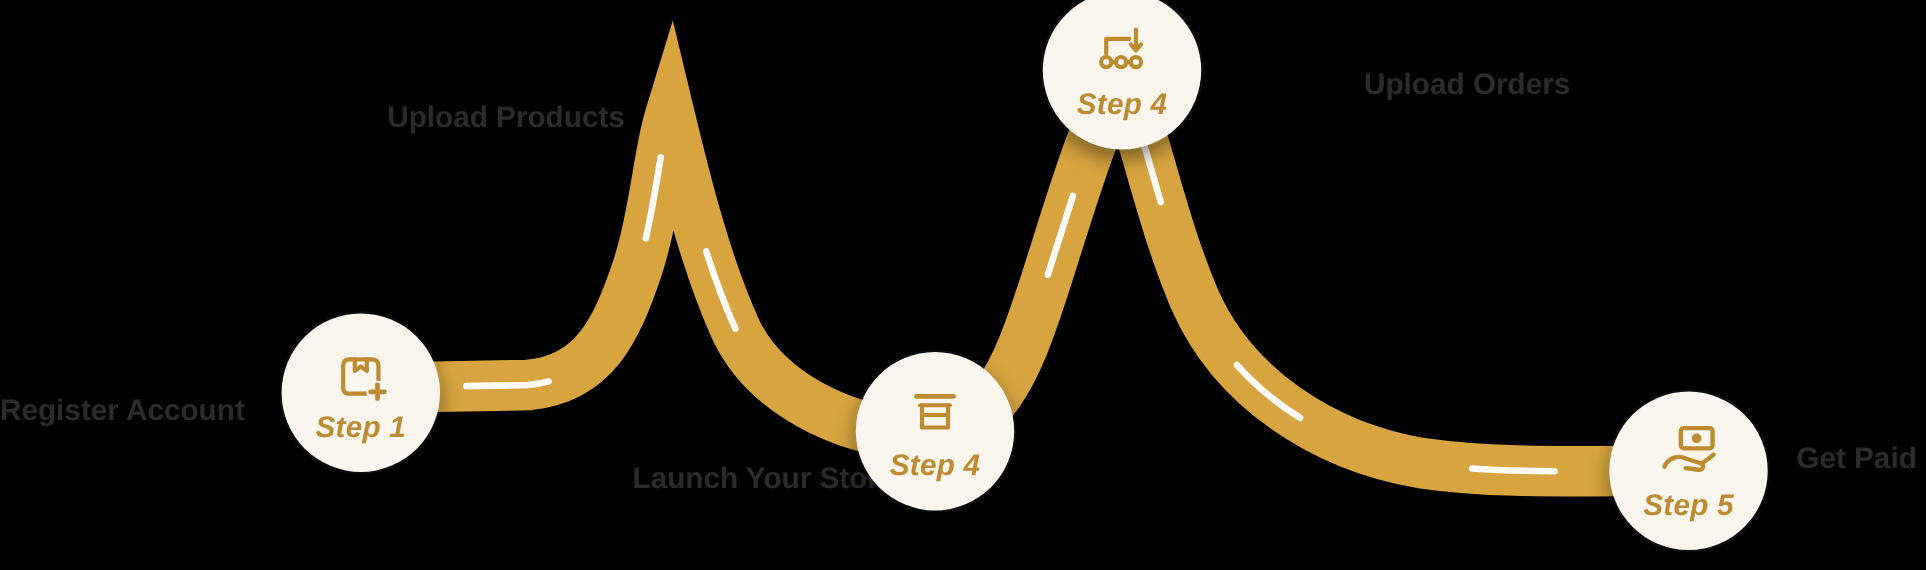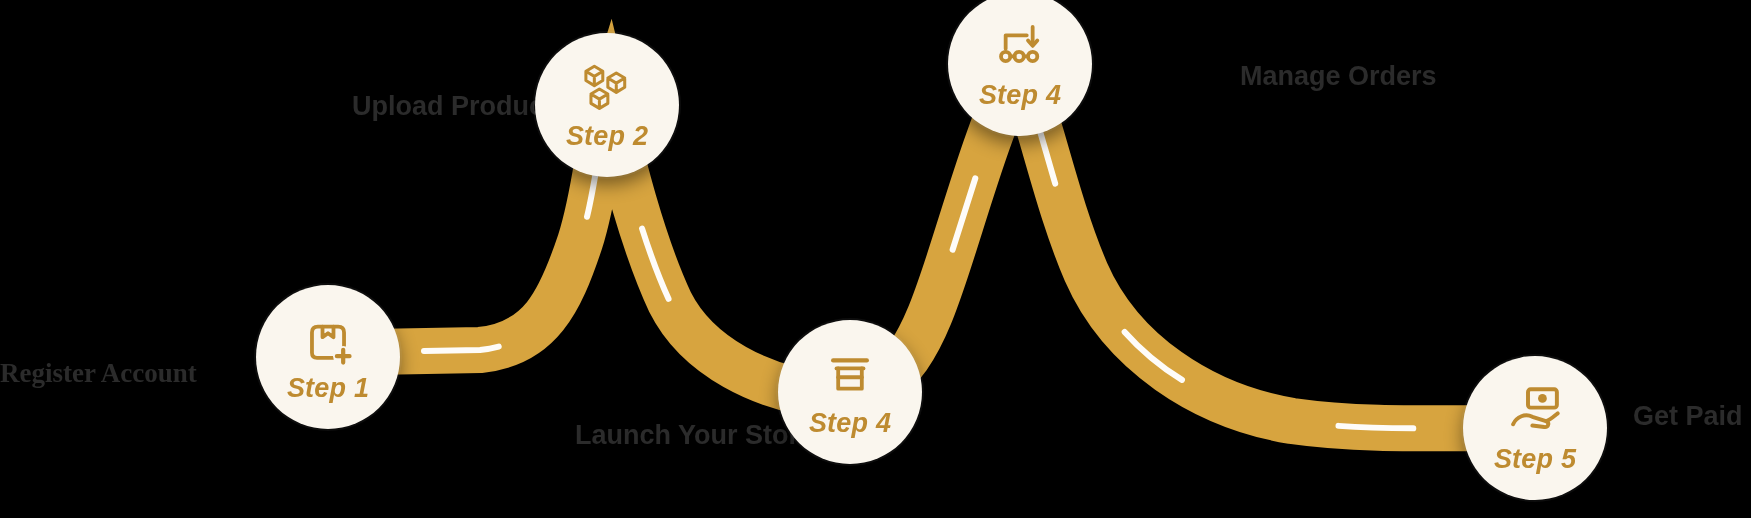--- a/index.html
+++ b/index.html
@@ -27,21 +27,21 @@
   .node-3{left:778px;top:320px;}
   .node-4{left:948px;top:-8px;}
   .node-5{left:1463px;top:356px;}
   .step-icon{color:var(--gold);height:56px;display:flex;align-items:center;justify-content:center;}
   .step-icon svg{display:block;}
   .step-label{color:var(--gold);font-weight:700;font-size:27px;line-height:1;letter-spacing:.2px;font-style:italic;}
   .step-title{
     position:absolute;z-index:2;color:var(--label);font-weight:700;
     font-size:27px;line-height:1.1;white-space:nowrap;
   }
-  .title-1{left:0px;top:359px;font-family:Liberation Serif, serif;}
+  .title-1{left:0px;top:359px;}
   .title-2{left:352px;top:92px;}
   .title-3{left:575px;top:421px;}
   .title-4{left:1240px;top:62px;}
   .title-5{left:1633px;top:402px;}
   .ic{stroke:currentColor;fill:none;stroke-width:4.5;stroke-linecap:round;stroke-linejoin:round;}
   .ic-fill{fill:currentColor;stroke:none;}
   .ic-mask{fill:var(--circle);stroke:none;}
 </style>
 </head>
 <body>
@@ -78,38 +78,20 @@
       <svg width="54" height="54" viewBox="0 0 64 64">
         <path class="ic" d="M13 22 q0-7 7-7 h24 q7 0 7 7 v24 q0 6 -6 6 H19 q-6 0 -6-6 Z"></path>
         <path class="ic" d="M25.5 15 v12.5 l6.5-4.8 6.5 4.8 V15"></path>
         <circle class="ic-mask" cx="50" cy="50" r="12"></circle>
         <path class="ic" style="stroke-width:5" d="M42.5 50 H57.5 M50 42.5 V57.5"></path>
       </svg>
     </span>
     <span class="step-label">Step 1</span>
   </div>
 
-  <div class="step-node node-2">
-    <span class="step-icon">
-      <svg width="54" height="54" viewBox="0 0 64 64">
-        <g class="ic" style="stroke-width:3.6">
-          <g transform="translate(7,5)">
-            <path d="M0 6 L10 0 L20 6 V17 L10 23 L0 17 Z M0 6 L10 12 L20 6 M10 12 V23"></path>
-          </g>
-          <g transform="translate(33,13)">
-            <path d="M0 6 L10 0 L20 6 V17 L10 23 L0 17 Z M0 6 L10 12 L20 6 M10 12 V23"></path>
-          </g>
-          <g transform="translate(13,32)">
-            <path d="M0 6 L10 0 L20 6 V17 L10 23 L0 17 Z M0 6 L10 12 L20 6 M10 12 V23"></path>
-          </g>
-        </g>
-      </svg>
-    </span>
-    <span class="step-label">Step 2</span>
-  </div>
 
   <div class="step-node node-3">
     <span class="step-icon">
       <svg width="54" height="54" viewBox="0 0 64 64">
         <path class="ic" style="stroke-width:5" d="M12 13.5 H52"></path>
         <path class="ic" d="M16 23 H48"></path>
         <path class="ic" d="M18 23 V47 H46 V23"></path>
         <path class="ic" d="M18 33.5 H46"></path>
       </svg>
     </span>
@@ -139,16 +121,16 @@
         <path class="ic" d="M7 46 C11 37 21 33.5 29 37.5 L44.5 42.5 C49 44 47.5 49.8 42.5 49.2 L29 47.5"></path>
         <path class="ic" d="M45 42.5 C50 40.5 54 36.5 58 33.5"></path>
       </svg>
     </span>
     <span class="step-label">Step 5</span>
   </div>
 
   <div class="step-title title-1">Register Account</div>
   <div class="step-title title-2">Upload Products</div>
   <div class="step-title title-3">Launch Your Store</div>
-  <div class="step-title title-4">Manage Orders</div>
+  <div class="step-title title-4">Upload Orders</div>
   <div class="step-title title-5">Get Paid</div>
 
 </div>
 
 </body></html>

